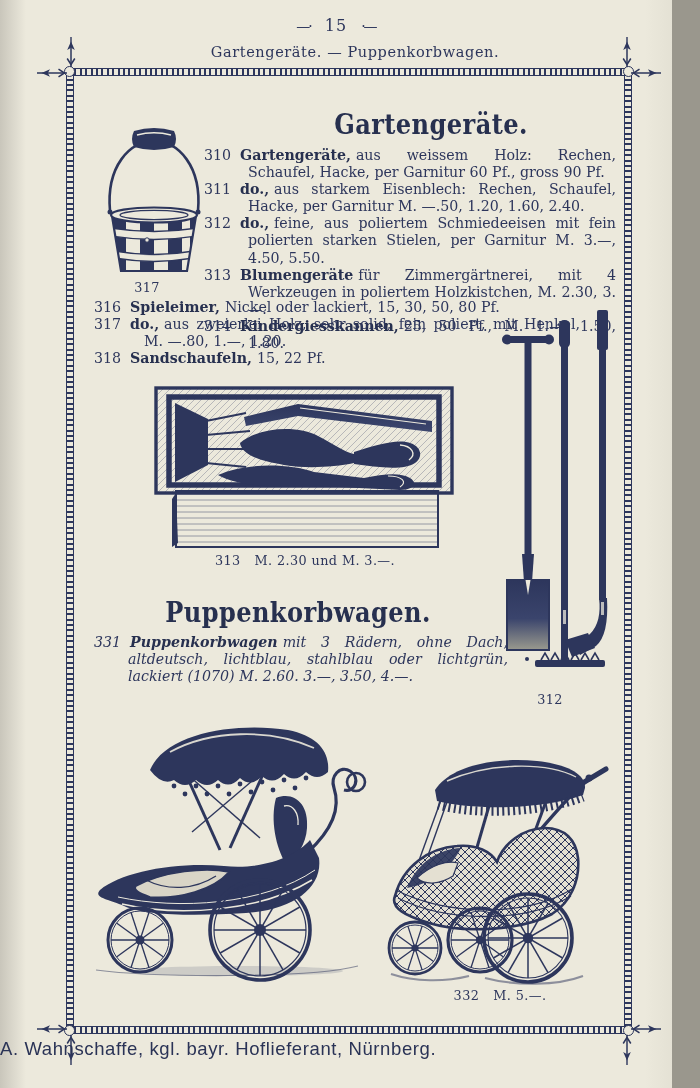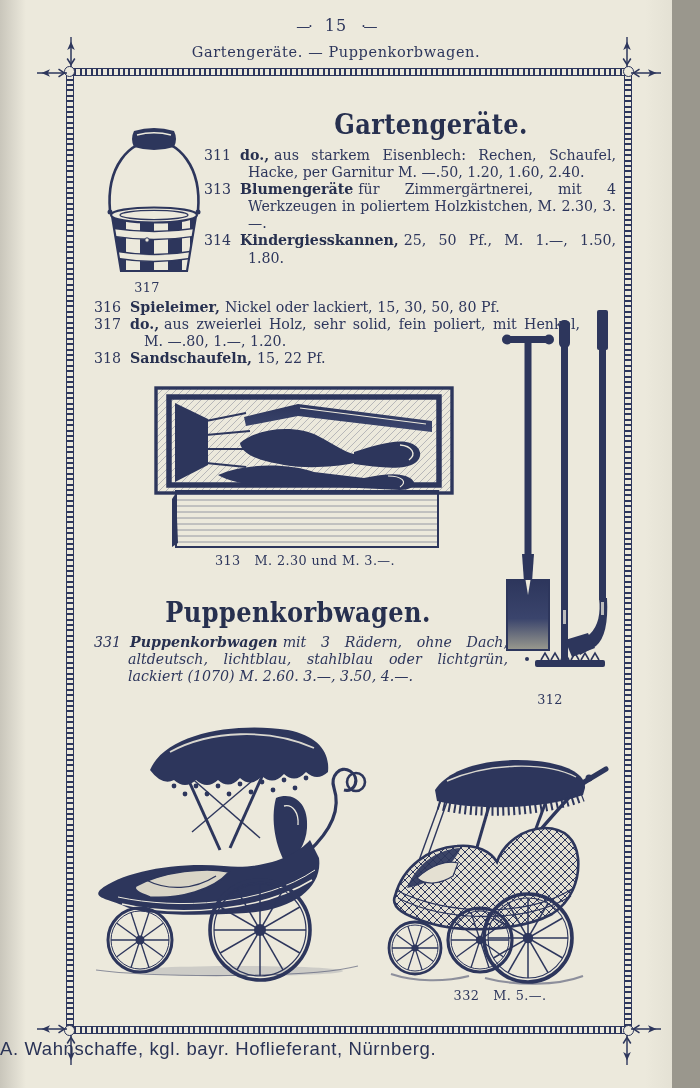--- a/index.html
+++ b/index.html
@@ -11,21 +11,21 @@
   html,body{margin:0;padding:0;background:#9a978d;}
   .page{
     position:relative;width:672px;height:1088px;overflow:hidden;
     background:linear-gradient(90deg,#c9c6bb 0px,#dcd9cd 14px,var(--paper) 26px,var(--paper) 96%,#e4e1d4 100%);
     font-family:"DejaVu Serif","Liberation Serif",serif;
     color:var(--ink);
   }
   
   .pageno{position:absolute;top:16px;left:0;width:100%;text-align:center;font-size:16px;letter-spacing:1px;}
   .pageno .orn{font-size:14px;letter-spacing:-2px;padding:0 14px;color:var(--ink);}
-  .runhead{position:absolute;top:44px;left:0;width:100%;text-align:center;font-size:14.5px;letter-spacing:.6px;}
+  .runhead{position:absolute;top:44px;left:0;width:100%;text-align:center;font-size:14.5px;letter-spacing:.6px;padding-left:19px;}
   
   .frame{position:absolute;left:66px;top:68px;width:566px;height:966px;pointer-events:none;}
   .fe{position:absolute;box-sizing:border-box;}
   .fe.h{height:8px;border-top:1.7px solid var(--ink);border-bottom:1.7px solid var(--ink);
         background:repeating-linear-gradient(90deg,var(--ink) 0 2px,transparent 2px 5.4px);}
   .fe.v{width:8px;border-left:1.7px solid var(--ink);border-right:1.7px solid var(--ink);
         background:repeating-linear-gradient(0deg,var(--ink) 0 2px,transparent 2px 5.4px);}
   .fe.top{left:3px;right:3px;top:0;}
   .fe.bot{left:3px;right:3px;bottom:0;}
   .fe.lft{top:3px;bottom:3px;left:0;}
@@ -161,21 +161,23 @@
       <ellipse cx="64" cy="99" rx="43" ry="7.5" fill="#ece9dc" stroke="#2d365c" stroke-width="2.2"></ellipse>
       <ellipse cx="64" cy="99" rx="34" ry="4.6" fill="none" stroke="#2d365c" stroke-width="1.3"></ellipse>
       <circle cx="20" cy="96" r="2.5" fill="#2d365c"></circle>
       <circle cx="108" cy="96" r="2.5" fill="#2d365c"></circle>
       <circle cx="57" cy="124" r="2.2" fill="#ece9dc" stroke="#2d365c" stroke-width="1"></circle>
     </svg>
     <div class="figcap"><span>317</span><span class="cap-price"></span></div>
   </div>
 
   <div class="items items-a">
+    <div class="item"><span class="no">310</span><span class="nm">Gartengeräte,</span><span>aus weissem Holz: Rechen, Schaufel, Hacke, per Garnitur 60 Pf., gross 90 Pf.</span></div>
     <div class="item"><span class="no">311</span><span class="nm">do.,</span><span>aus starkem Eisenblech: Rechen, Schaufel, Hacke, per Garnitur M. —.50, 1.20, 1.60, 2.40.</span></div>
+    <div class="item"><span class="no">312</span><span class="nm">do.,</span><span>feine, aus poliertem Schmiedeeisen mit fein polierten starken Stielen, per Garnitur M. 3.—, 4.50, 5.50.</span></div>
     <div class="item"><span class="no">313</span><span class="nm">Blumengeräte</span><span>für Zimmergärtnerei, mit 4 Werkzeugen in poliertem Holzkistchen, M. 2.30, 3.—.</span></div>
     <div class="item"><span class="no">314</span><span class="nm">Kindergiesskannen,</span><span>25, 50 Pf., M. 1.—, 1.50, 1.80.</span></div>
   </div>
 
   <div class="items items-b">
     <div class="item"><span class="no">316</span><span class="nm">Spieleimer,</span><span>Nickel oder lackiert, 15, 30, 50, 80 Pf.</span></div>
     <div class="item"><span class="no">317</span><span class="nm">do.,</span><span>aus zweierlei Holz, sehr solid, fein poliert, mit Henkel, M. —.80, 1.—, 1.20.</span></div>
     <div class="item"><span class="no">318</span><span class="nm">Sandschaufeln,</span><span>15, 22 Pf.</span></div>
   </div>
 

